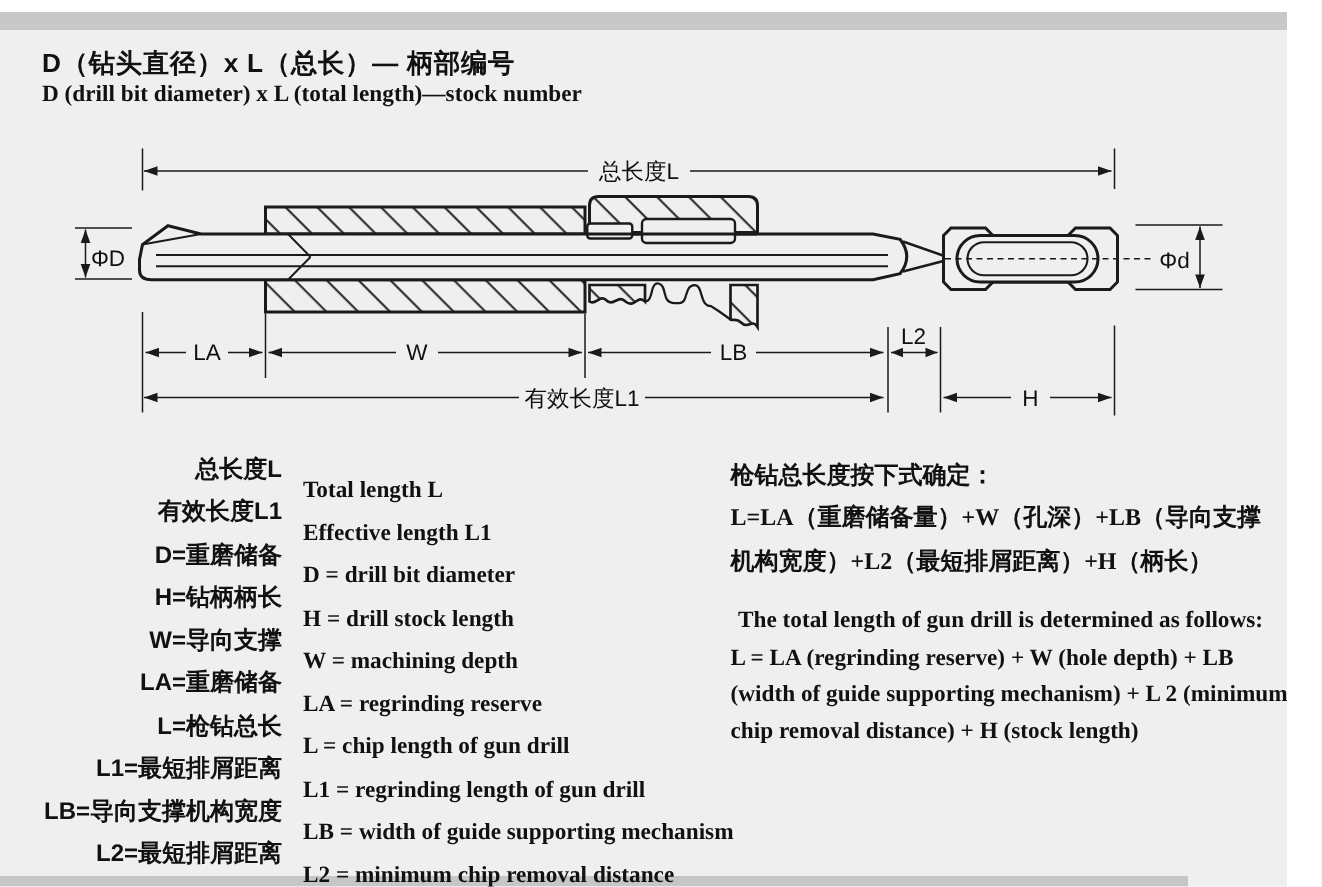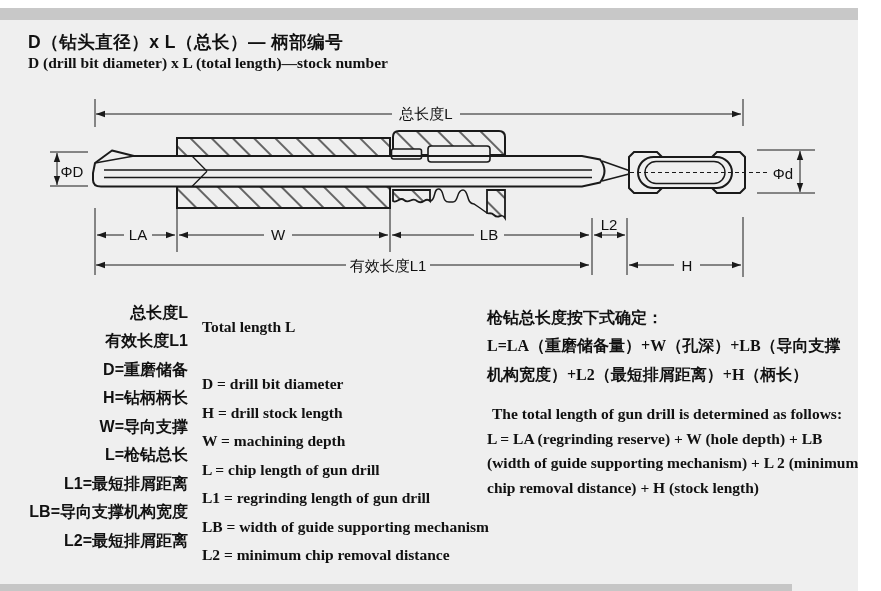--- a/index.html
+++ b/index.html
@@ -194,32 +194,37 @@
     <text x="687" y="185.5" text-anchor="middle">H</text>
   </svg>
 
   <div class="legend">
     <div class="row">
         <span class="zh">总长度L</span>
         <span class="en">Total length L</span>
       </div>
     <div class="row">
         <span class="zh">有效长度L1</span>
+        <span class="en">Effective length L1</span>
       </div>
     <div class="row">
         <span class="zh">D=重磨储备</span>
         <span class="en">D = drill bit diameter</span>
       </div>
     <div class="row">
         <span class="zh">H=钻柄柄长</span>
         <span class="en">H = drill stock length</span>
       </div>
     <div class="row">
         <span class="zh">W=导向支撑</span>
         <span class="en">W = machining depth</span>
+      </div>
+    <div class="row">
+        <span class="zh">LA=重磨储备</span>
+        <span class="en">LA = regrinding reserve</span>
       </div>
     <div class="row">
         <span class="zh">L=枪钻总长</span>
         <span class="en">L = chip length of gun drill</span>
       </div>
     <div class="row">
         <span class="zh">L1=最短排屑距离</span>
         <span class="en">L1 = regrinding length of gun drill</span>
       </div>
     <div class="row">

